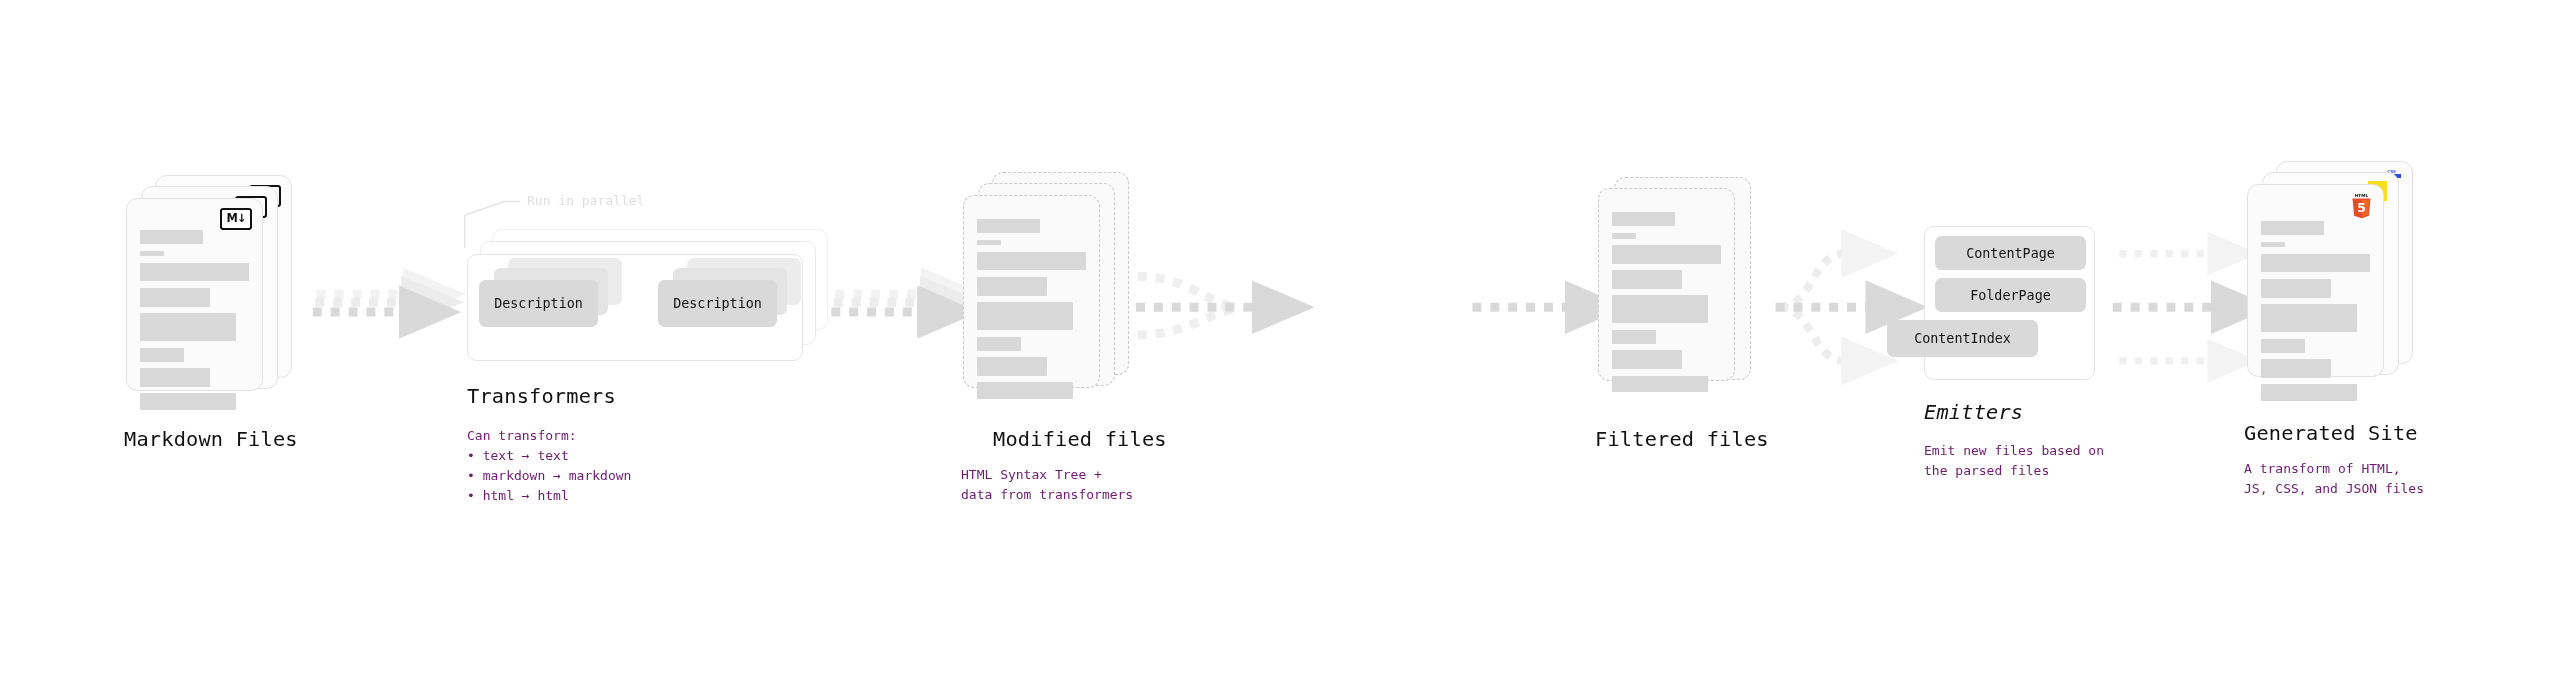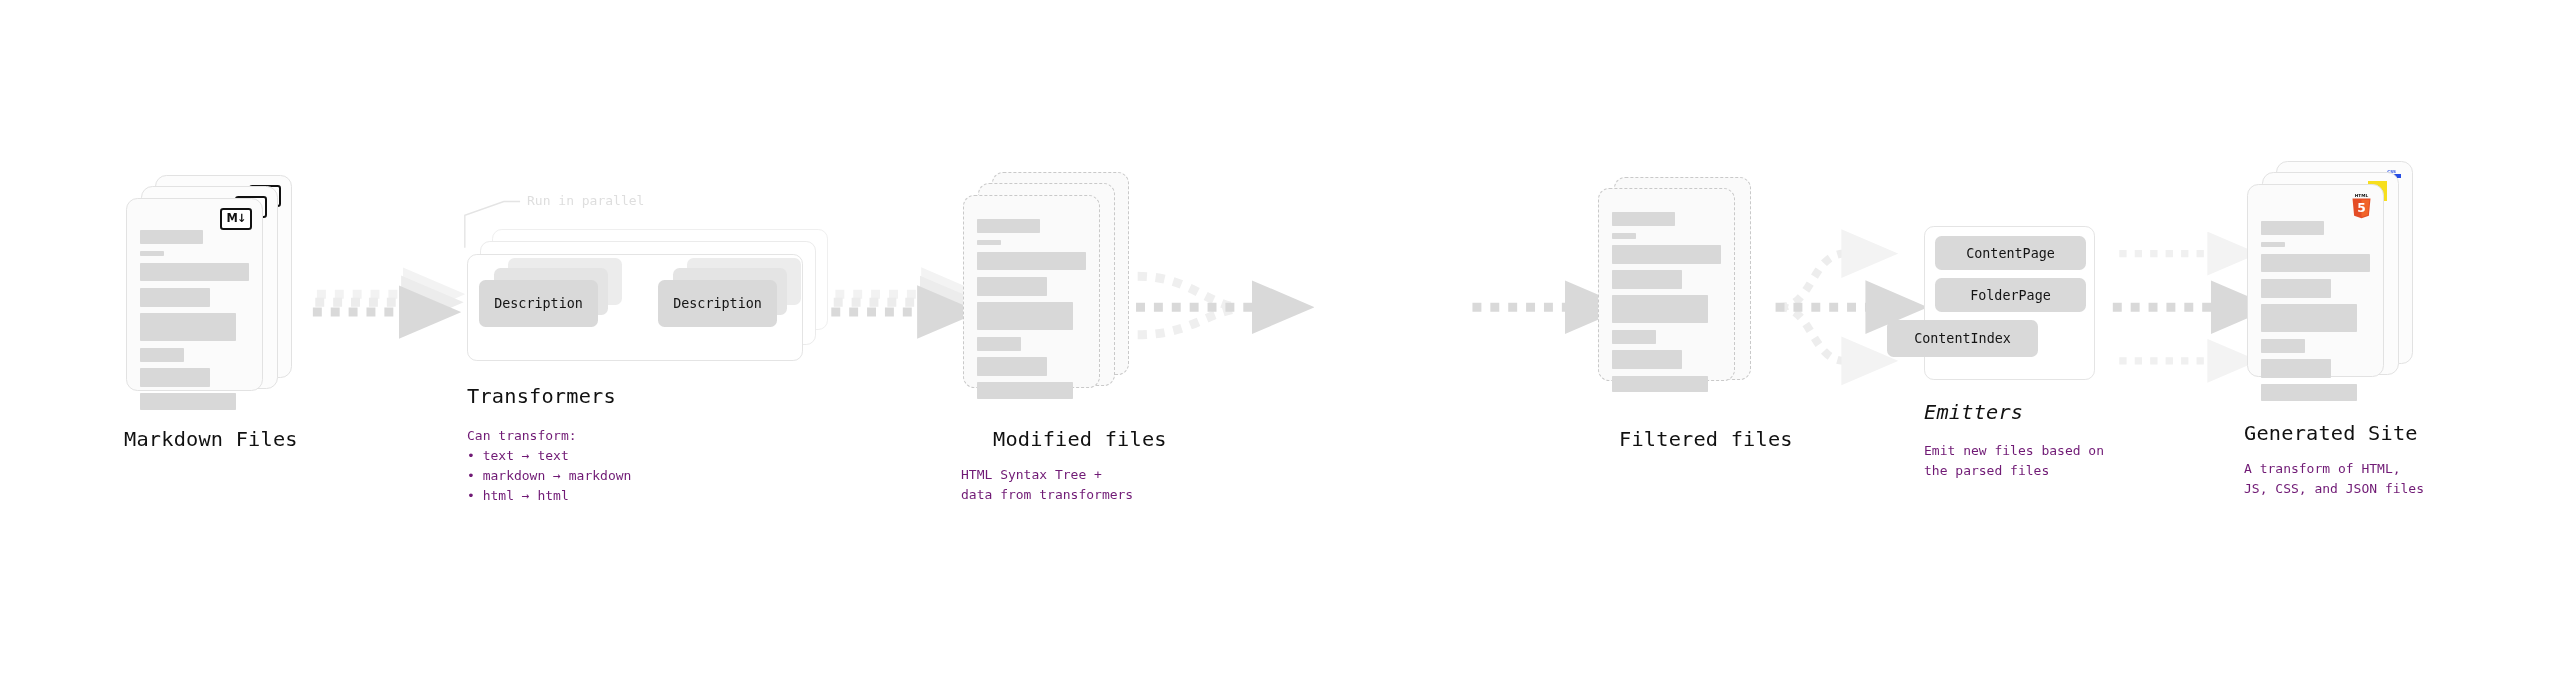--- a/index.html
+++ b/index.html
@@ -290,21 +290,21 @@
           <div class="bar" style="width:22%;height:5.7px;"></div>
           <div class="bar" style="width:100%;height:18.7px;"></div>
           <div class="bar" style="width:64%;height:18.7px;"></div>
           <div class="bar" style="width:88%;height:28px;"></div>
           <div class="bar" style="width:40%;height:14px;"></div>
           <div class="bar" style="width:64%;height:18.7px;"></div>
           <div class="bar" style="width:88%;height:16.3px;"></div>
         </div>
       </div>
     </div>
-    <div class="stage-label" style="left:1595px;top:427px;margin-left:24px;">Filtered files</div>
+    <div class="stage-label" style="left:1595px;top:427px;">Filtered files</div>
   </div>
 
   <div class="stage" style="left:0;width:325px;">
     <div class="groupbox" style="left:1924px;top:226px;width:171px;height:154px;"></div>
     <div class="chip" style="left:1935px;top:236px;width:151px;height:34px;">ContentPage</div>
     <div class="chip" style="left:1935px;top:278px;width:151px;height:34px;">FolderPage</div>
     <div class="chip" style="left:1887px;top:320px;width:151px;height:37px;">ContentIndex</div>
 
     <div class="stage-label" style="left:1924px;top:400px;font-style:italic;">Emitters</div>
     <div class="stage-desc" style="left:1924px;top:441px;width:276px;">Emit new files based on

